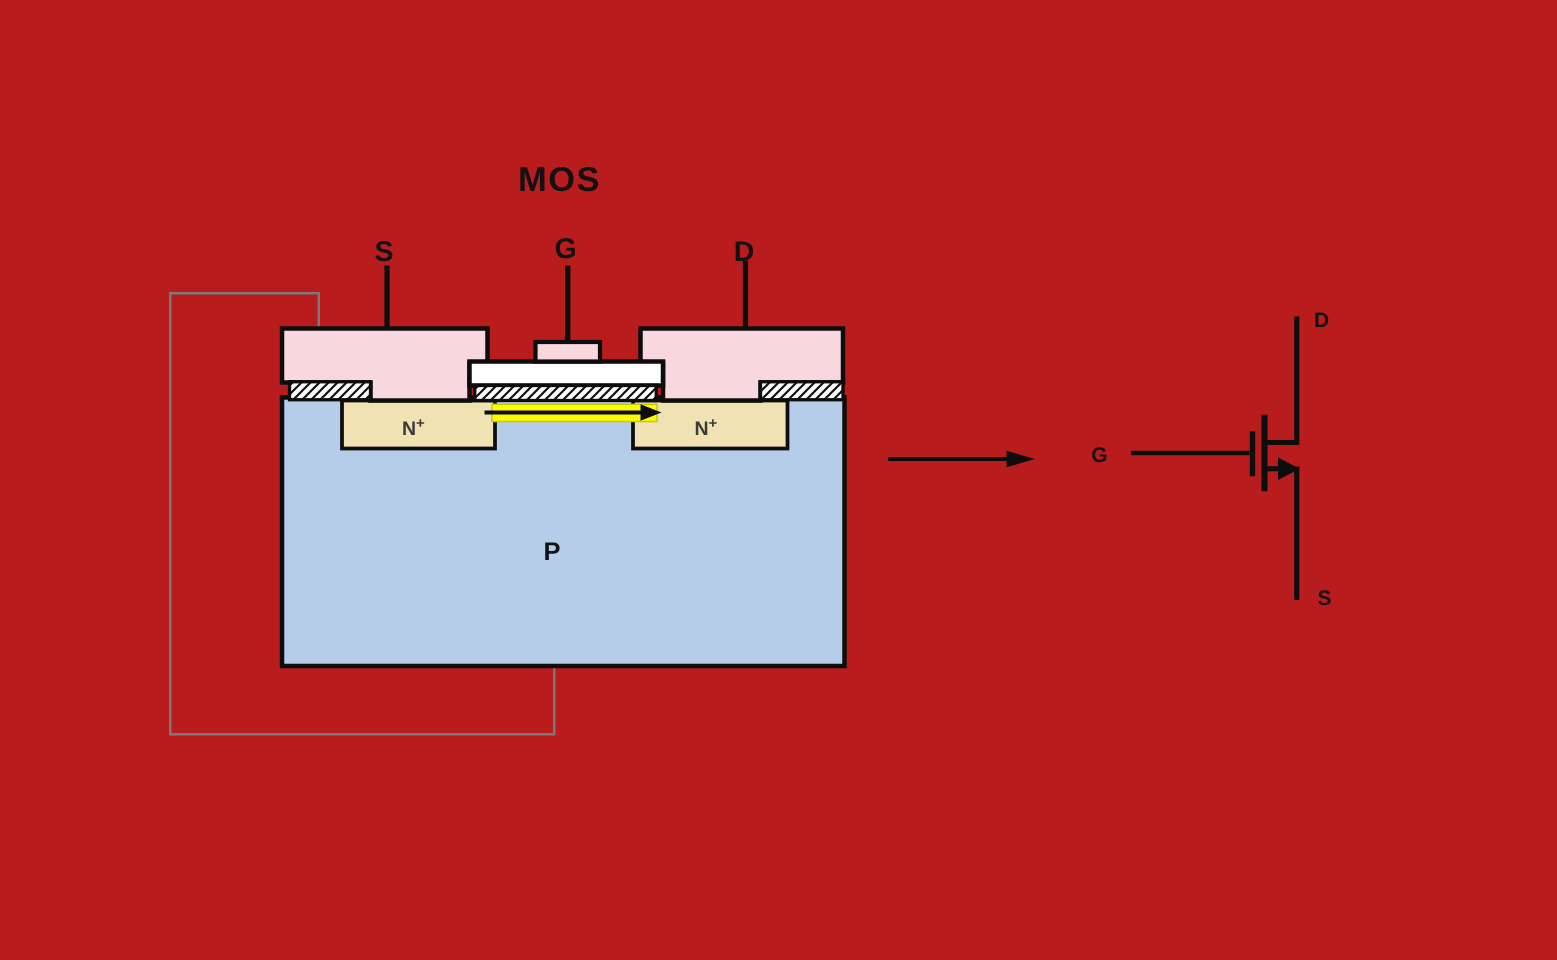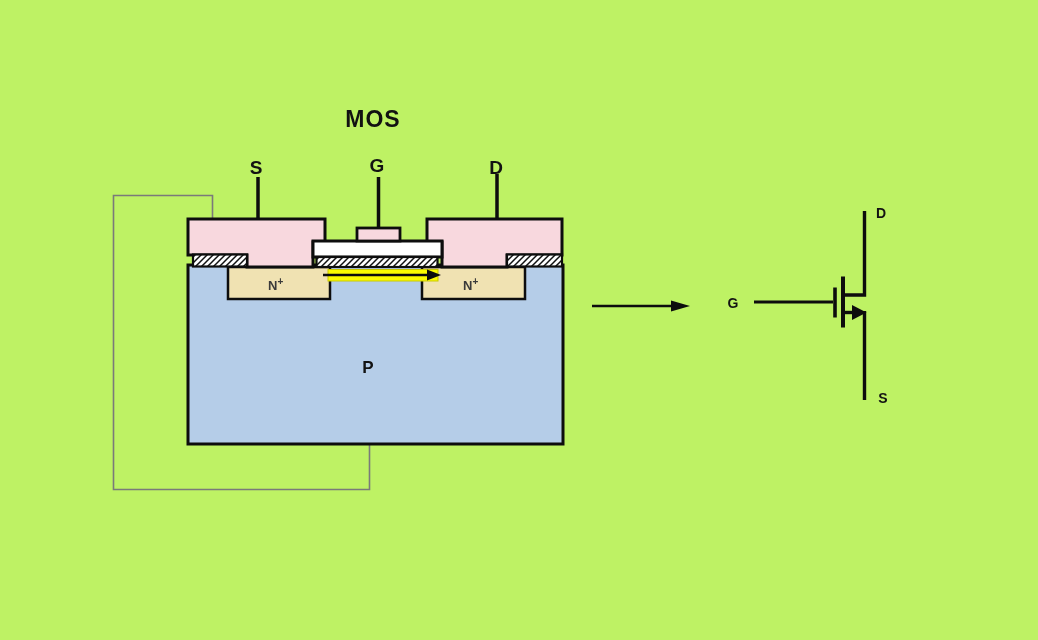--- a/index.html
+++ b/index.html
@@ -1,16 +1,16 @@
 <!DOCTYPE html>
 <html><head>
 <meta charset="utf-8">
 <style>
   html,body{margin:0;padding:0;background:#ffffff;}
-  .canvas{position:relative;width:1038px;height:640px;background:#bef264;overflow:hidden;
+  .canvas{position:relative;width:1038px;height:640px;background:#b91c1c;overflow:hidden;
           font-family:"Liberation Sans",sans-serif;}
   svg{position:absolute;left:0;top:0;}
   text{font-family:"Liberation Sans",sans-serif;font-weight:bold;fill:#121212;}
   .t-title{font-size:23px;letter-spacing:1px;text-anchor:middle;}
   .t-term{font-size:19px;text-anchor:middle;}
   .t-region{font-size:13px;fill:#3a3a3a;}
   .t-sub{font-size:17px;text-anchor:middle;}
   .t-sym{font-size:14px;text-anchor:middle;}
 </style>
 </head>

